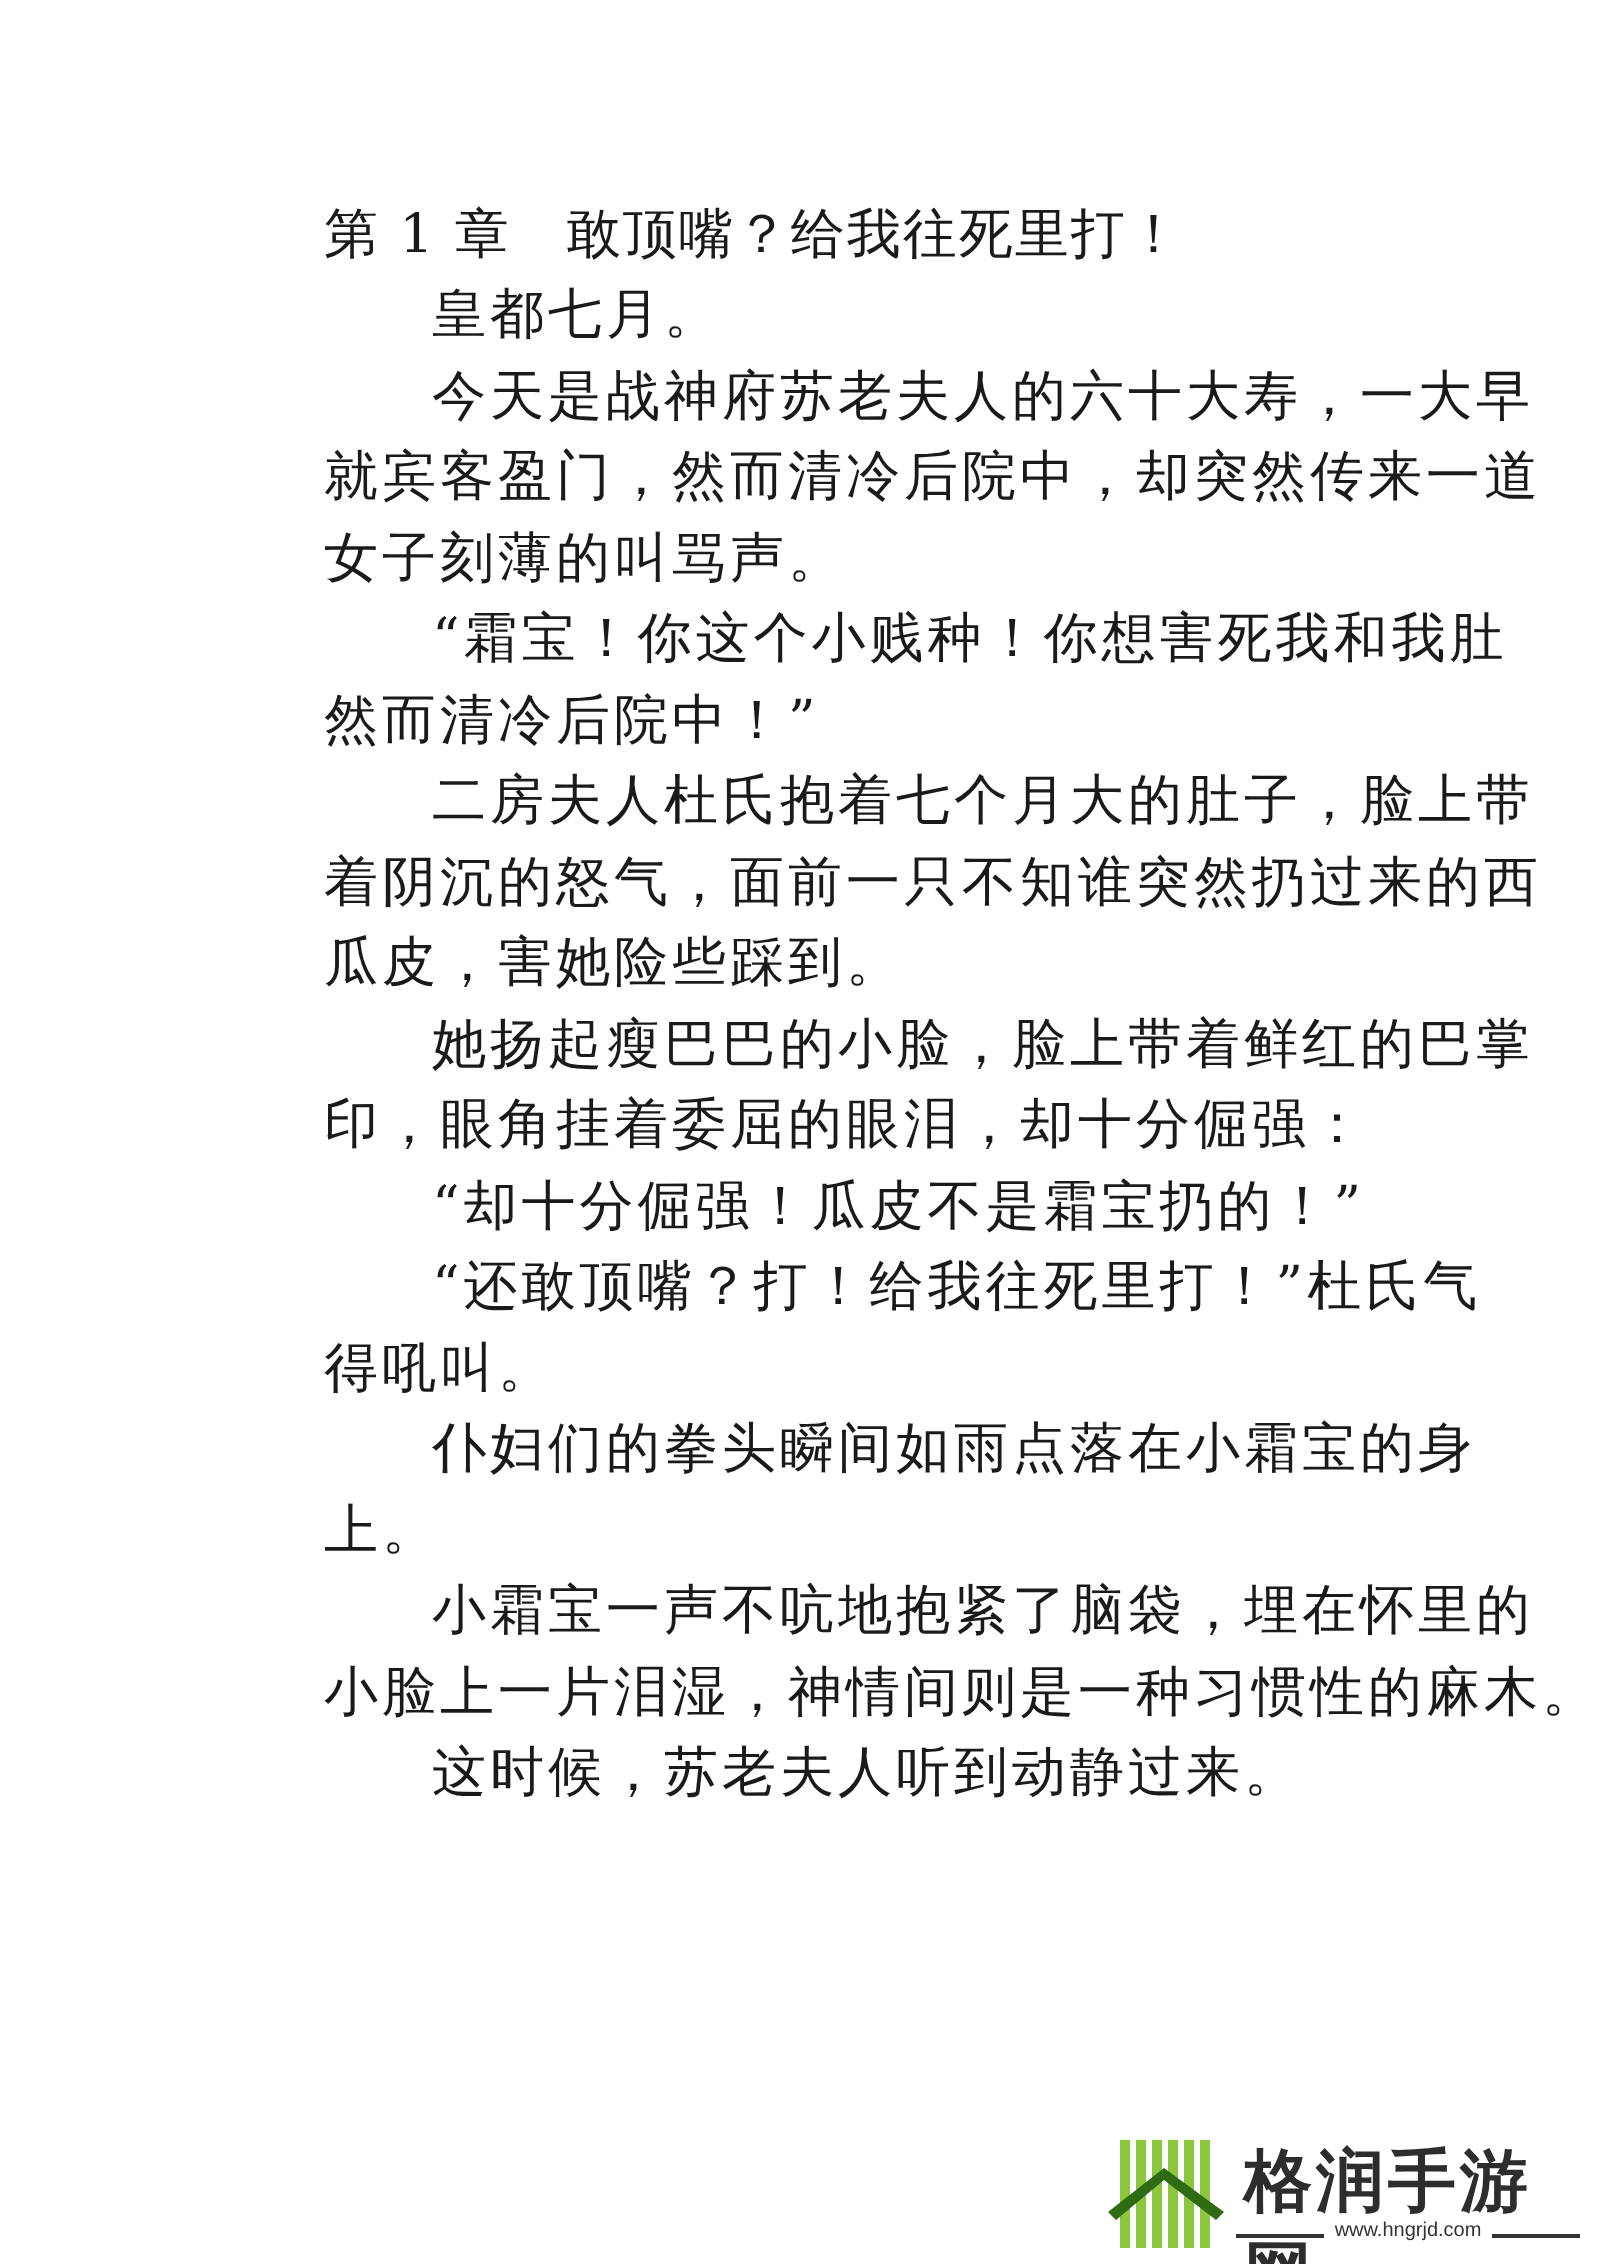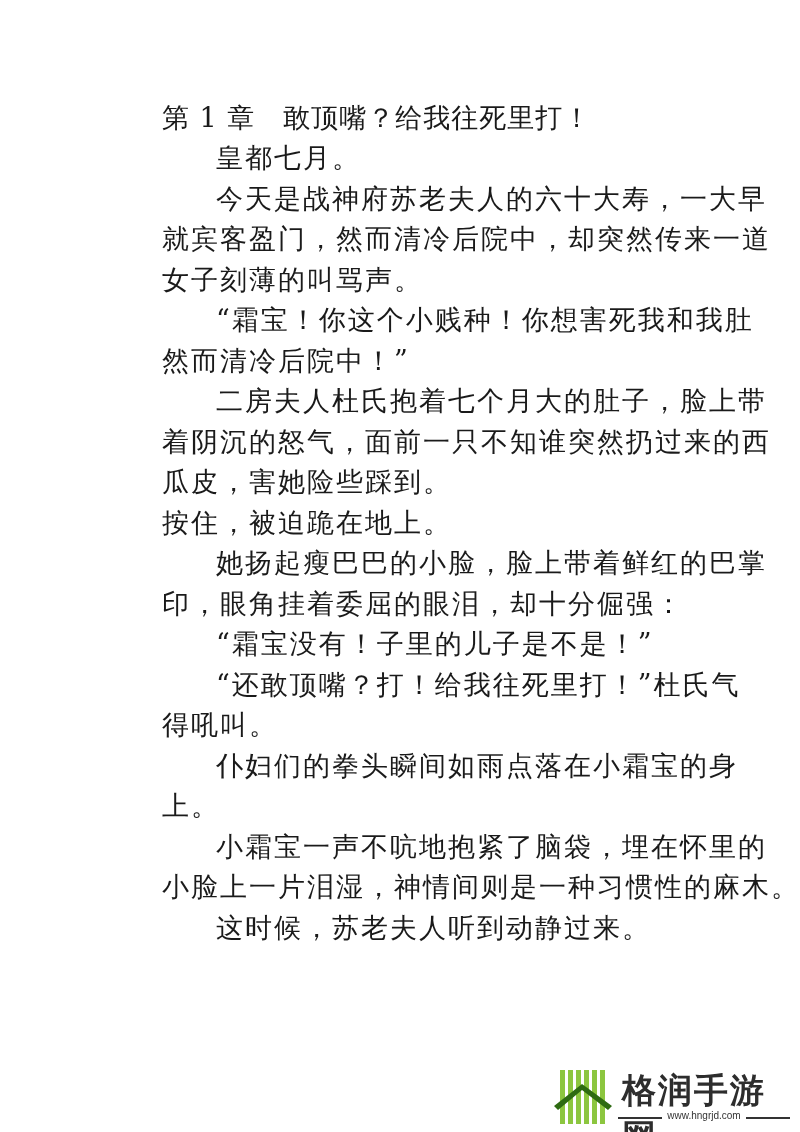--- a/index.html
+++ b/index.html
@@ -25,24 +25,23 @@
   <div id="body-lines">
       <div class="line indent">皇都七月。</div>
       <div class="line indent">今天是战神府苏老夫人的六十大寿，一大早</div>
       <div class="line">就宾客盈门，然而清冷后院中，却突然传来一道</div>
       <div class="line">女子刻薄的叫骂声。</div>
       <div class="line indent">“霜宝！你这个小贱种！你想害死我和我肚</div>
       <div class="line">然而清冷后院中！”</div>
       <div class="line indent">二房夫人杜氏抱着七个月大的肚子，脸上带</div>
       <div class="line">着阴沉的怒气，面前一只不知谁突然扔过来的西</div>
       <div class="line">瓜皮，害她险些踩到。</div>
-      <div class="line">按住，被迫跪在地上。</div>
       <div class="line indent">她扬起瘦巴巴的小脸，脸上带着鲜红的巴掌</div>
       <div class="line">印，眼角挂着委屈的眼泪，却十分倔强：</div>
-      <div class="line indent">“霜宝没有！子里的儿子是不是！”</div>
+      <div class="line indent">“却十分倔强！瓜皮不是霜宝扔的！”</div>
       <div class="line indent">“还敢顶嘴？打！给我往死里打！”杜氏气</div>
       <div class="line">得吼叫。</div>
       <div class="line indent">仆妇们的拳头瞬间如雨点落在小霜宝的身</div>
       <div class="line">上。</div>
       <div class="line indent">小霜宝一声不吭地抱紧了脑袋，埋在怀里的</div>
       <div class="line">小脸上一片泪湿，神情间则是一种习惯性的麻木。</div>
       <div class="line indent">这时候，苏老夫人听到动静过来。</div>
     </div>
 </div>
 

